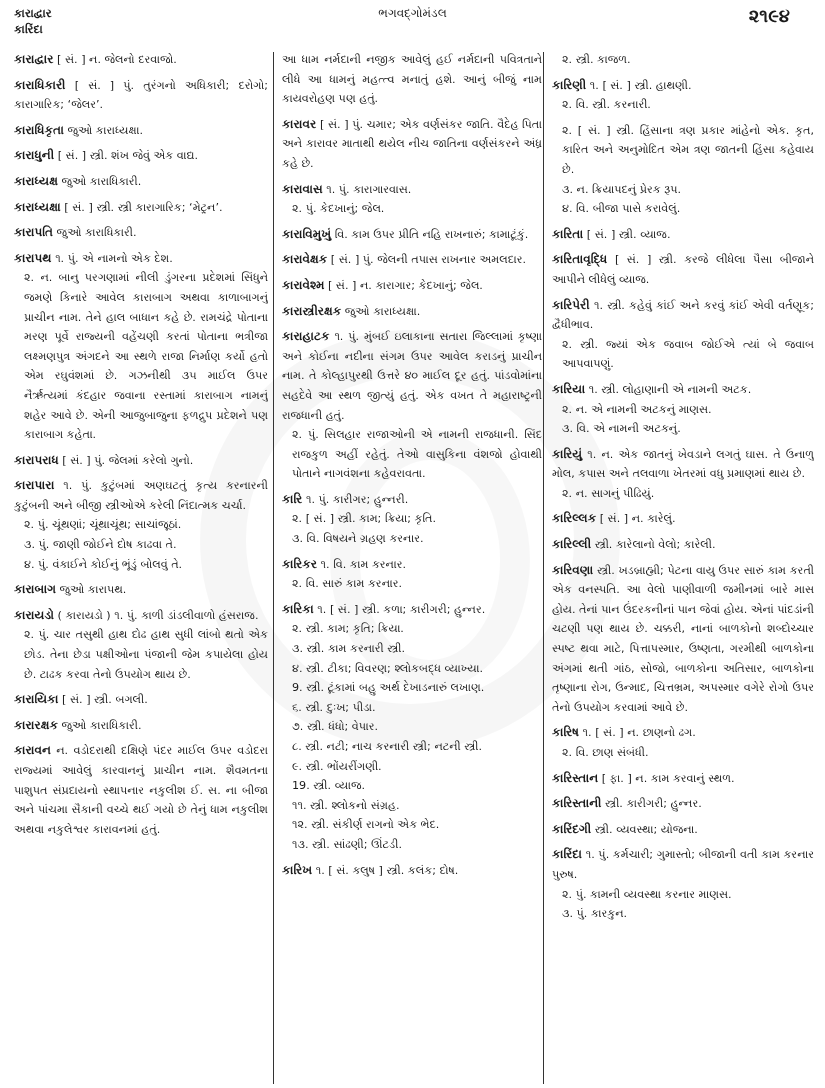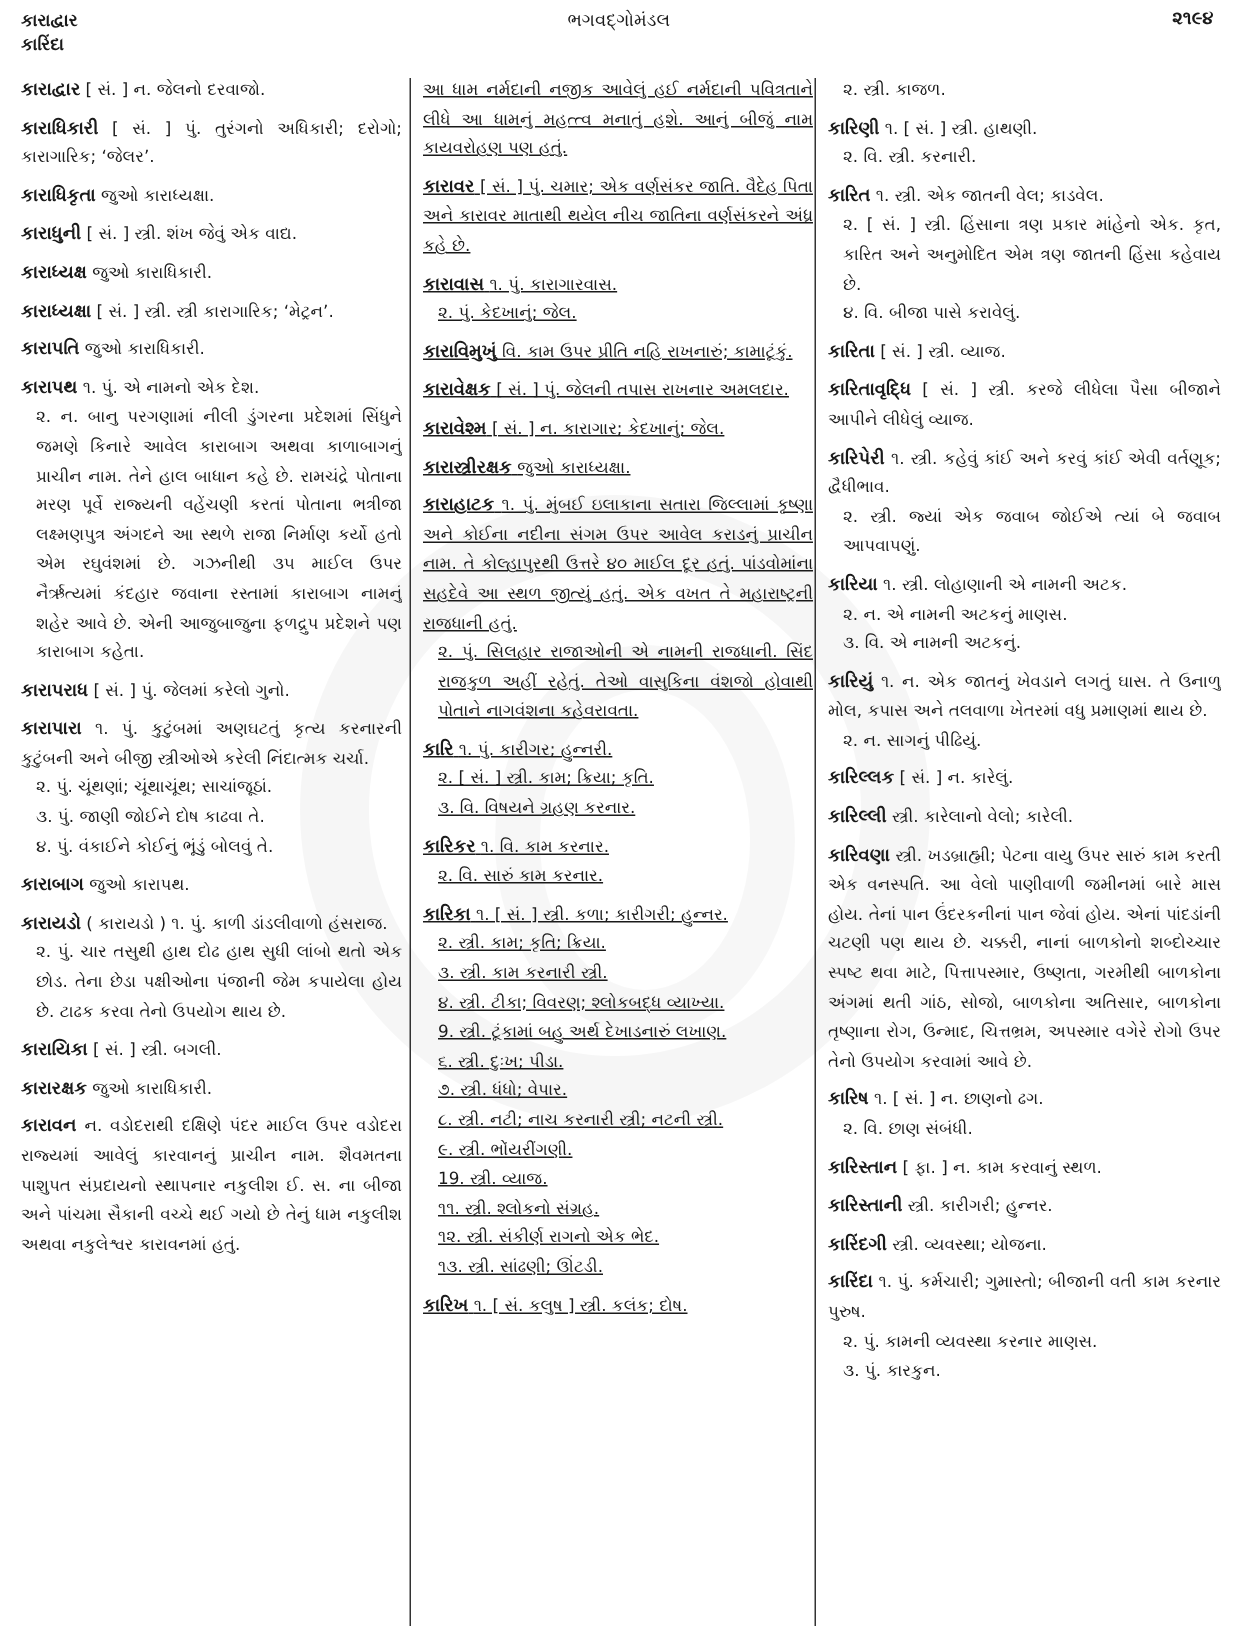--- a/index.html
+++ b/index.html
@@ -21,26 +21,26 @@
     border:30px solid rgba(0,0,0,0.03);
     box-sizing:border-box; pointer-events:none;
   }
   .header {
     position:absolute; left:0; top:0; width:825px; height:48px;
   }
   .guide-word { position:absolute; left:14px; font-size:11.5px; font-weight:bold; }
   .guide-first { top:6px; }
   .guide-last { top:22px; }
   .book-title { position:absolute; left:0; right:0; top:6px; text-align:center; font-size:12px; }
-  .page-num { position:absolute; right:16px; top:5px; font-size:12px; font-weight:bold; }
+  .page-num { position:absolute; right:35px; top:5px; font-size:18px; font-weight:bold; }
 
   .columns { position:absolute; left:14px; top:50px; width:800px; height:1034px; }
   .col { position:absolute; top:0; height:1034px; overflow:hidden; font-size:11.2px; line-height:19.6px; }
   .col1 { left:0; width:254px; }
-  .col2 { left:268px; width:260px;text-decoration:underline; }
+  .col2 { left:268px; width:260px; }
   .col3 { left:538px; width:262px; }
   .divider { position:absolute; top:52px; width:1px; height:1032px; background:#333; }
   .div1 { left:273px; }
   .div2 { left:543px; }
 
   .entry { margin:0 0 6px 0; text-align:justify; }
   .entry .head { font-weight:bold; font-size:12px; }
   .entry .body { }
   .sense { margin:0 0 0 10px; text-align:justify; }
   .cont { text-align:justify; margin-bottom:6px; }
@@ -169,22 +169,22 @@
     </div>
   <div class="col col3">
       <div class="entry">
         <div class="sense">૨. સ્ત્રી. કાજળ.</div>
       </div>
       <div class="entry">
         <div><span class="head">કારિણી</span> <span class="body">૧. [ સં. ] સ્ત્રી. હાથણી.</span></div>
         <div class="sense">૨. વિ. સ્ત્રી. કરનારી.</div>
       </div>
       <div class="entry">
-        <div><span class="head">કારિત</span> <span class="body">૧. સ્ત્રી. એક જાતની વેલ; કાડવેલ.</span></div>
         <div class="sense">૨. [ સં. ] સ્ત્રી. હિંસાના ત્રણ પ્રકાર માંહેનો એક. કૃત, કારિત અને અનુમોદિત એમ ત્રણ જાતની હિંસા કહેવાય છે.</div>
+        <div class="sense">૩. ન. ક્રિયાપદનું પ્રેરક રૂપ.</div>
         <div class="sense">૪. વિ. બીજા પાસે કરાવેલું.</div>
       </div>
       <div class="entry">
         <div><span class="head">કારિતા</span> <span class="body">[ સં. ] સ્ત્રી. વ્યાજ.</span></div>
       </div>
       <div class="entry">
         <div><span class="head">કારિતાવૃદ્ધિ</span> <span class="body">[ સં. ] સ્ત્રી. કરજે લીધેલા પૈસા બીજાને આપીને લીધેલું વ્યાજ.</span></div>
       </div>
       <div class="entry">
         <div><span class="head">કારિપેરી</span> <span class="body">૧. સ્ત્રી. કહેવું કાંઈ અને કરવું કાંઈ એવી વર્તણૂક; દ્વૈધીભાવ.</span></div>

